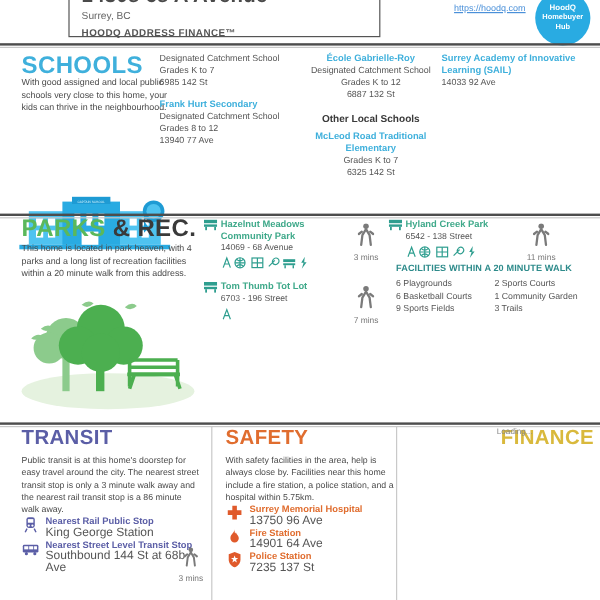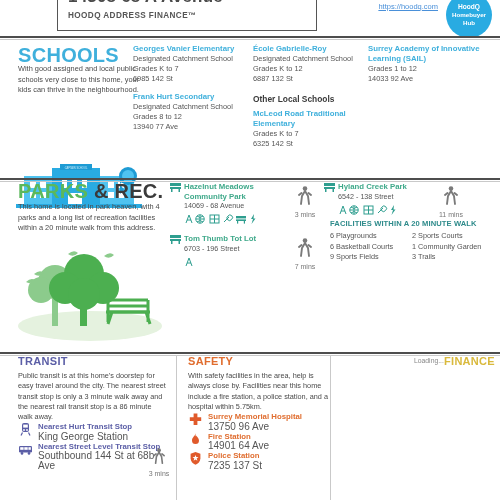--- a/index.html
+++ b/index.html
@@ -43,21 +43,21 @@
   }
   .hdr-logo span { font-size: 6.2px; display:block; font-weight:600; }
   .hdr-logo .l1 { font-size: 6.6px; }
 
   
   .rule { position: absolute; left: 0; width: 500px; height: 2px; background: #4d4d4d; }
   .rule.light { background: #c9c9c9; height: 1px; }
 
   
   .sec-title { font-size: 20px; font-weight: bold; letter-spacing: .3px; }
-  .sec-title.small { font-size: 11px; }
+  .sec-title.small { font-size: 17px; }
   .blurb { font-size: 7.4px; line-height: 10.5px; color: #4a4a4a; }
 
   
   #schools { position: absolute; left: 0; top: 42px; width: 500px; height: 122px; }
   #schools .sec-title { position: absolute; left: 18px; top: 2px; color: #3FB0DC; }
   #schools .blurb { position: absolute; left: 18px; top: 22px; width: 122px; }
   .school-col { position: absolute; }
   .sch-name { font-size: 7.8px; font-weight: bold; color: #3FB0DC; line-height: 10px; }
   .sch-line { font-size: 7.4px; color: #555; line-height: 10px; }
   .other-hdr { font-size: 8.4px; font-weight: bold; color: #3a3a3a; }
@@ -99,71 +99,70 @@
   .walk-inline { position: absolute; right: -6px; top: 6px; width: 30px; text-align:center; }
 </style>
 </head>
 <body>
 
 <div class="page">
 
   <div class="header">
     <div class="addr-box">
       <div class="addr-title">14308 68 A Avenue</div>
+      <div class="addr-city">Surrey, BC</div>
       <div class="addr-report">HOODQ ADDRESS FINANCE™</div>
     </div>
     <a class="hdr-link" href="#">https://hoodq.com</a>
     <div class="hdr-logo">
       <span class="l1">HoodQ</span>
       <span>Homebuyer</span>
       <span>Hub</span>
     </div>
   </div>
 
   <div class="rule" style="top:36px;"></div>
   <div class="rule light" style="top:39px;"></div>
 
   <div id="schools">
     <div class="sec-title">SCHOOLS</div>
     <div class="blurb">With good assigned and local public schools very close to this home, your kids can thrive in the neighbourhood.</div>
 
     <div class="school-col" style="left:133px; top:2px; width:118px;">
       <div>
-        <div class="sch-name">Georges Vanier Elementary</div>
         <div class="sch-line">Designated Catchment School</div>
         <div class="sch-line">Grades K to 7</div>
         <div class="sch-line">6985 142 St</div>
       </div>
       <div style="margin-top:8px;">
         <div class="sch-name">Frank Hurt Secondary</div>
         <div class="sch-line">Designated Catchment School</div>
         <div class="sch-line">Grades 8 to 12</div>
         <div class="sch-line">13940 77 Ave</div>
       </div>
     </div>
 
-    <div class="school-col" style="left:253px; top:2px; width:112px;">
+    <div class="school-col" style="left:253px; top:2px; width:112px;text-align:center;">
       <div>
         <div class="sch-name">École Gabrielle-Roy</div>
         <div class="sch-line">Designated Catchment School</div>
         <div class="sch-line">Grades K to 12</div>
         <div class="sch-line">6887 132 St</div>
       </div>
       <div class="other-hdr" style="margin-top:10px;">Other Local Schools</div>
       <div style="margin-top:5px;">
         <div class="sch-name">McLeod Road Traditional Elementary</div>
         <div class="sch-line">Grades K to 7</div>
         <div class="sch-line">6325 142 St</div>
       </div>
     </div>
 
     <div class="school-col" style="left:368px; top:2px; width:118px;">
       <div>
         <div class="sch-name">Surrey Academy of Innovative Learning (SAIL)</div>
-        <div class="sch-line">Grades 1 to 12</div>
         <div class="sch-line">14033 92 Ave</div>
       </div>
     </div>
 
     <svg class="school-ill" viewBox="0 0 126 48">
       <rect x="8" y="16" width="110" height="28" fill="#4FC3F0"></rect>
       <rect x="36" y="8" width="48" height="36" fill="#29ABE2"></rect>
       <rect x="44" y="4" width="32" height="6" fill="#1E9BD4"></rect>
       <text x="60" y="9" font-size="2.6" fill="#cdeffb" text-anchor="middle" font-family="Liberation Sans, sans-serif">CAPTAIN SCHOOL</text>
       <rect x="0" y="44" width="126" height="4" fill="#29ABE2"></rect>
@@ -338,21 +337,21 @@
       <div class="col-blurb">Public transit is at this home's doorstep for easy travel around the city. The nearest street transit stop is only a 3 minute walk away and the nearest rail transit stop is a 86 minute walk away.</div>
 
       <div class="poi">
         <svg class="poi-icon" viewBox="0 0 15 15">
           <rect x="4" y="1" width="7" height="9" rx="2" fill="#5B5EA6"></rect>
           <rect x="5.2" y="2.6" width="4.6" height="3" fill="#fff"></rect>
           <circle cx="6" cy="8" r="0.9" fill="#fff"></circle>
             <circle cx="9" cy="8" r="0.9" fill="#fff"></circle>
           <path d="M4.5 10.5 L3 13.5 M10.5 10.5 L12 13.5" stroke="#5B5EA6" stroke-width="1.2"></path>
         </svg>
-        <div class="poi-name">Nearest Hurt Transit Stop</div>
+        <div class="poi-name">Nearest Rail Public Stop</div>
         <div class="poi-sub">King George Station</div>
       </div>
 
       <div class="poi">
         <svg class="poi-icon" viewBox="0 0 15 15">
           <rect x="1" y="4" width="13" height="6.5" rx="1.2" fill="#5B5EA6"></rect>
           <rect x="2.2" y="5.2" width="3.4" height="2.6" fill="#fff"></rect>
           <rect x="6.3" y="5.2" width="3.4" height="2.6" fill="#fff"></rect>
           <rect x="10.4" y="5.2" width="2.4" height="2.6" fill="#fff"></rect>
           <circle cx="4" cy="11.4" r="1.3" fill="#5B5EA6"></circle>

